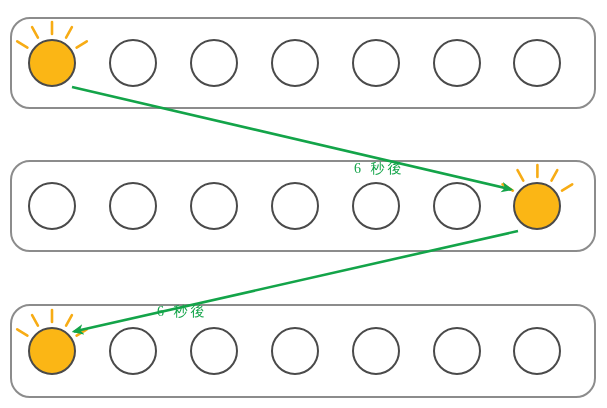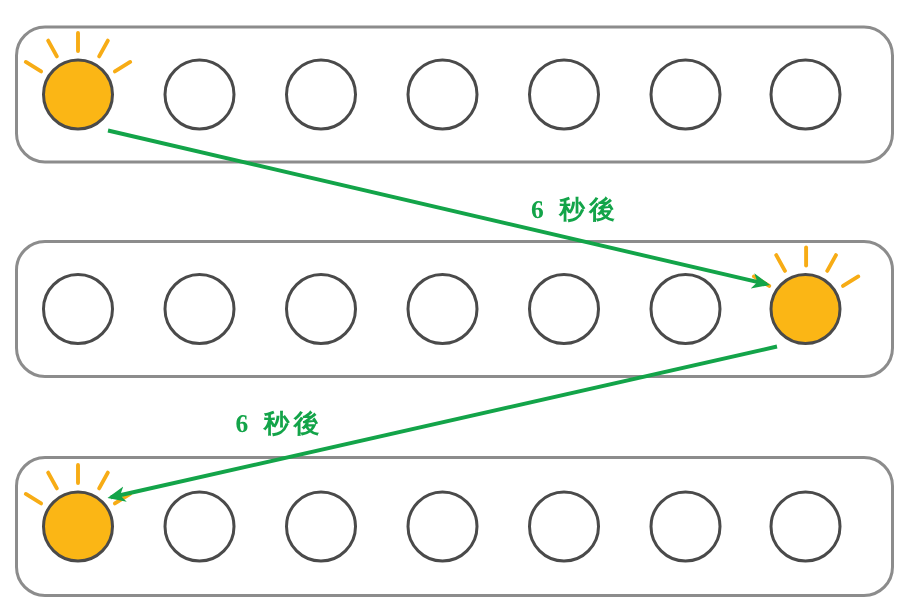--- a/index.html
+++ b/index.html
@@ -19,22 +19,23 @@
   .bulb {
     position: absolute; width: 48px; height: 48px;
     border: 2px solid var(--bulb-stroke, #4a4a4a);
     border-radius: 50%; background: #fff; box-sizing: border-box;
     top: 50%; margin-top: -24px;
   }
   .bulb.lit { background: var(--lit, #fbb615); }
   .overlay { position: absolute; left: 0; top: 0; pointer-events: none; }
   .arrow-label {
     position: absolute; color: var(--green, #13a449);
-    font-size: 17px; letter-spacing: 3px; font-weight: 700;
+    font-size: 14px; letter-spacing: 3px; font-weight: 400;
     white-space: nowrap;
+    margin-top: 32px;
   }
   #arrow-label-1 { left: 354px; top: 128px; }
   #arrow-label-2 { left: 157px; top: 271px; }
 </style>
 </head>
 <body>
 
 <div class="canvas">
 
   <div class="row" id="row1">

